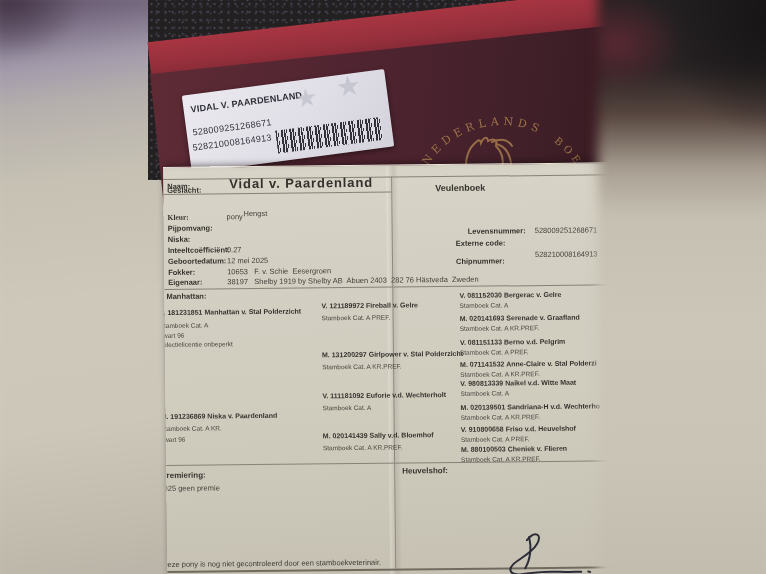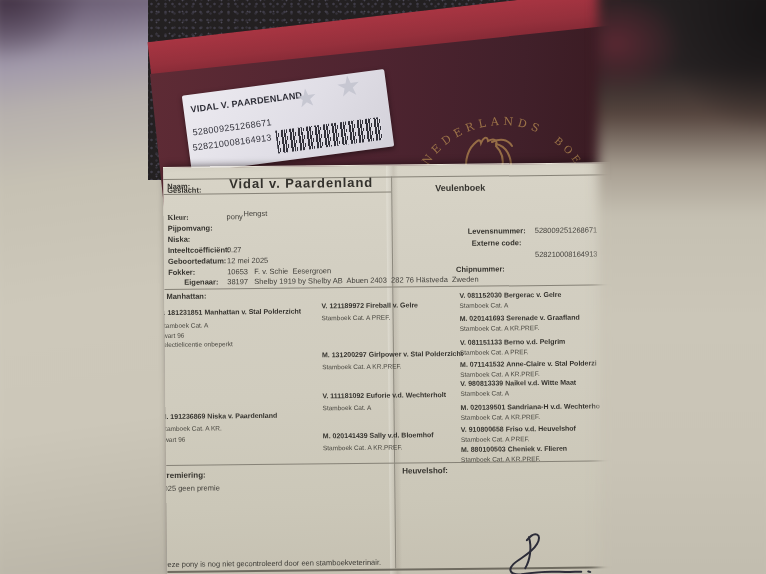--- a/index.html
+++ b/index.html
@@ -123,28 +123,28 @@
     <span class="abs lbl" style="left:4px;top:56px;">Pijpomvang:</span>
     <span class="abs val" style="left:63px;top:56px;"></span>
     <span class="abs lbl" style="left:4px;top:67px;">Niska:</span>
     <span class="abs val" style="left:63px;top:67px;"></span>
     <span class="abs lbl" style="left:4px;top:78px;">Inteeltcoëfficiënt:</span>
     <span class="abs val" style="left:63px;top:78px;">0.27</span>
     <span class="abs lbl" style="left:4px;top:89px;">Geboortedatum:</span>
     <span class="abs val" style="left:63px;top:89px;">12 mei 2025</span>
     <span class="abs lbl" style="left:4px;top:100px;">Fokker:</span>
     <span class="abs val" style="left:63px;top:100px;">10653   F. v. Schie  Eesergroen</span>
-    <span class="abs lbl" style="left:4px;top:110px;margin-left:16px;">Eigenaar:</span>
+    <span class="abs lbl" style="left:4px;top:110px;">Eigenaar:</span>
     <span class="abs val" style="left:63px;top:110px;">38197   Shelby 1919 by Shelby AB  Abuen 2403  282 76 Hästveda  Zweden</span>
 
     <span class="abs lbl" style="left:292px;top:62px;margin-left:12px;">Levensnummer:</span>
     <span class="abs val" style="left:371px;top:62px;">528009251268671</span>
-    <span class="abs lbl" style="left:308px;top:74px;text-align:right;">Externe code:</span>
+    <span class="abs lbl" style="left:292px;top:74px;text-align:right;">Externe code:</span>
     <span class="abs val" style="left:371px;top:74px;"></span>
-    <span class="abs lbl" style="left:292px;top:100px;">Chipnummer:</span>
+    <span class="abs lbl" style="left:292px;top:92px;">Chipnummer:</span>
     <span class="abs val" style="left:371px;top:86px;">528210008164913</span>
 
     <span class="abs lbl" style="left:2px;top:124px;">Manhattan:</span>
 
     <span class="abs pname" style="left:-5px;top:141px;">V. 181231851 Manhattan v. Stal Polderzicht</span>
     <span class="abs psub" style="left:-5px;top:154px;">Stamboek Cat. A</span>
     <span class="abs psub" style="left:-5px;top:164px;">zwart 96</span>
     <span class="abs psub" style="left:-5px;top:173px;">selectielicentie onbeperkt</span>
     <span class="abs pname" style="left:-5px;top:245px;">M. 191236869 Niska v. Paardenland</span>
     <span class="abs psub" style="left:-5px;top:257px;">Stamboek Cat. A KR.</span>

